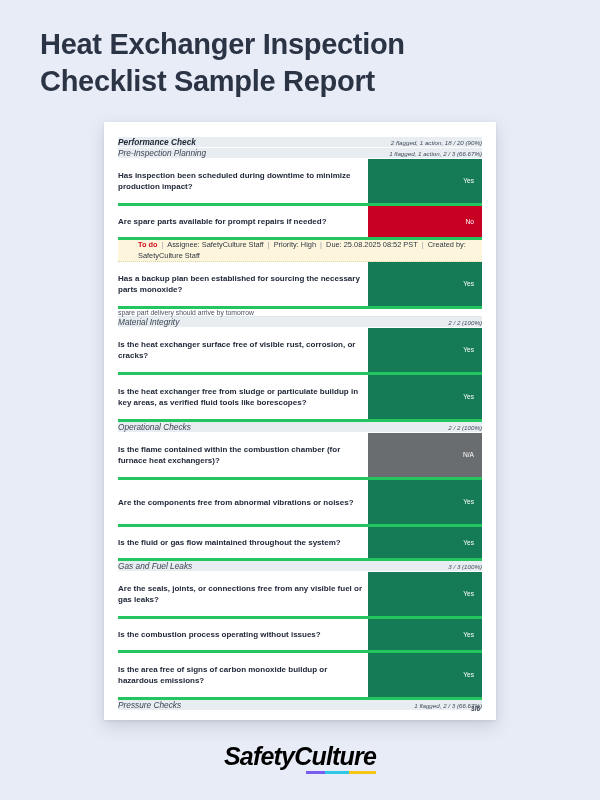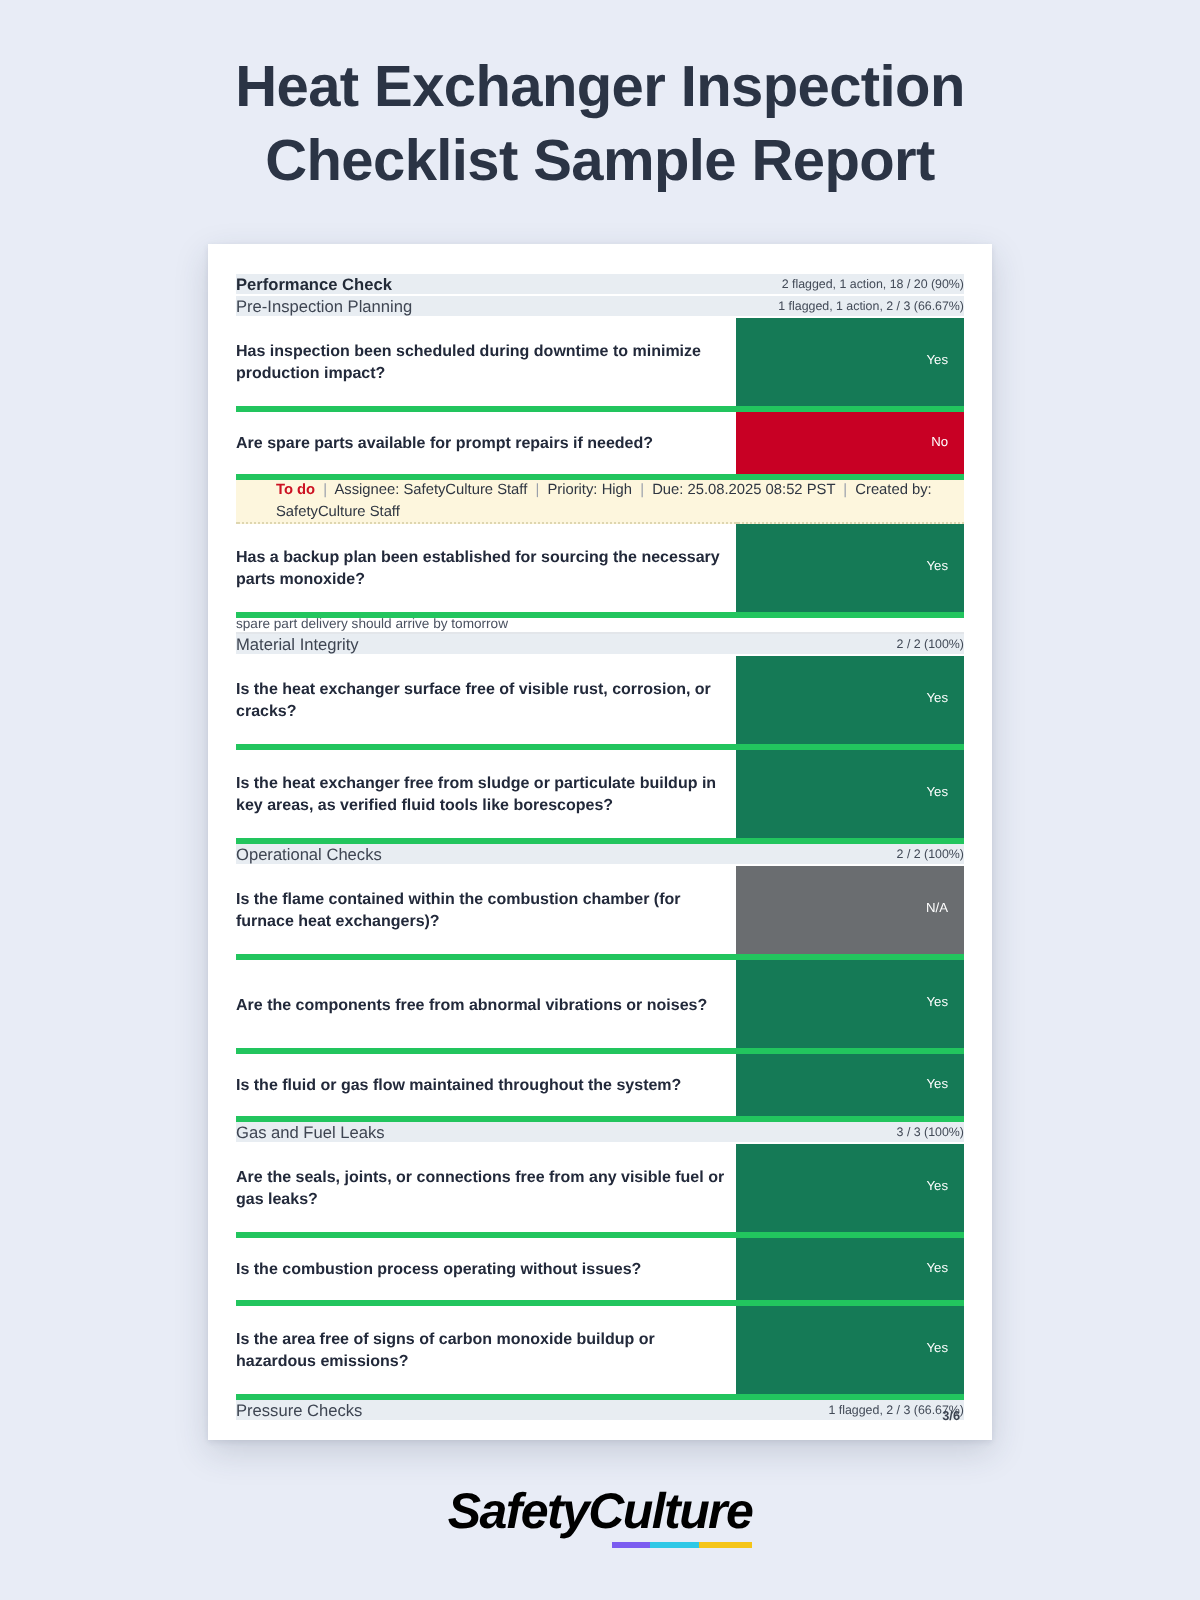--- a/index.html
+++ b/index.html
@@ -11,21 +11,20 @@
     height: 800px;
     background: #e8ecf6;
     font-family: "Liberation Sans", sans-serif;
     overflow: hidden;
     position: relative;
   }
 
   
   .title-wrap {
     padding: 26px 40px 0 40px;
-    text-align: center;
   }
   .title {
     font-size: 29px;
     line-height: 1.28;
     font-weight: bold;
     color: #2b3445;
     letter-spacing: -0.3px;
     margin: 0;
   }
 
@@ -61,20 +60,21 @@
   }
 
   .col-q   { width: 250px; }
   .col-ans { width: 114px; }
 
   
   .sec-row td {
     background: #e8edf2;
     border-top: 1px solid #ffffff;
     border-bottom: 1px solid #ffffff;
+    font-style: italic;
   }
   .sec-label {
     font-size: 8.3px;
     color: #3e4552;
     padding: 7px 6px 7px 8px;
   }
   .sec-label.strong {
     font-weight: bold;
     color: #232b38;
   }

